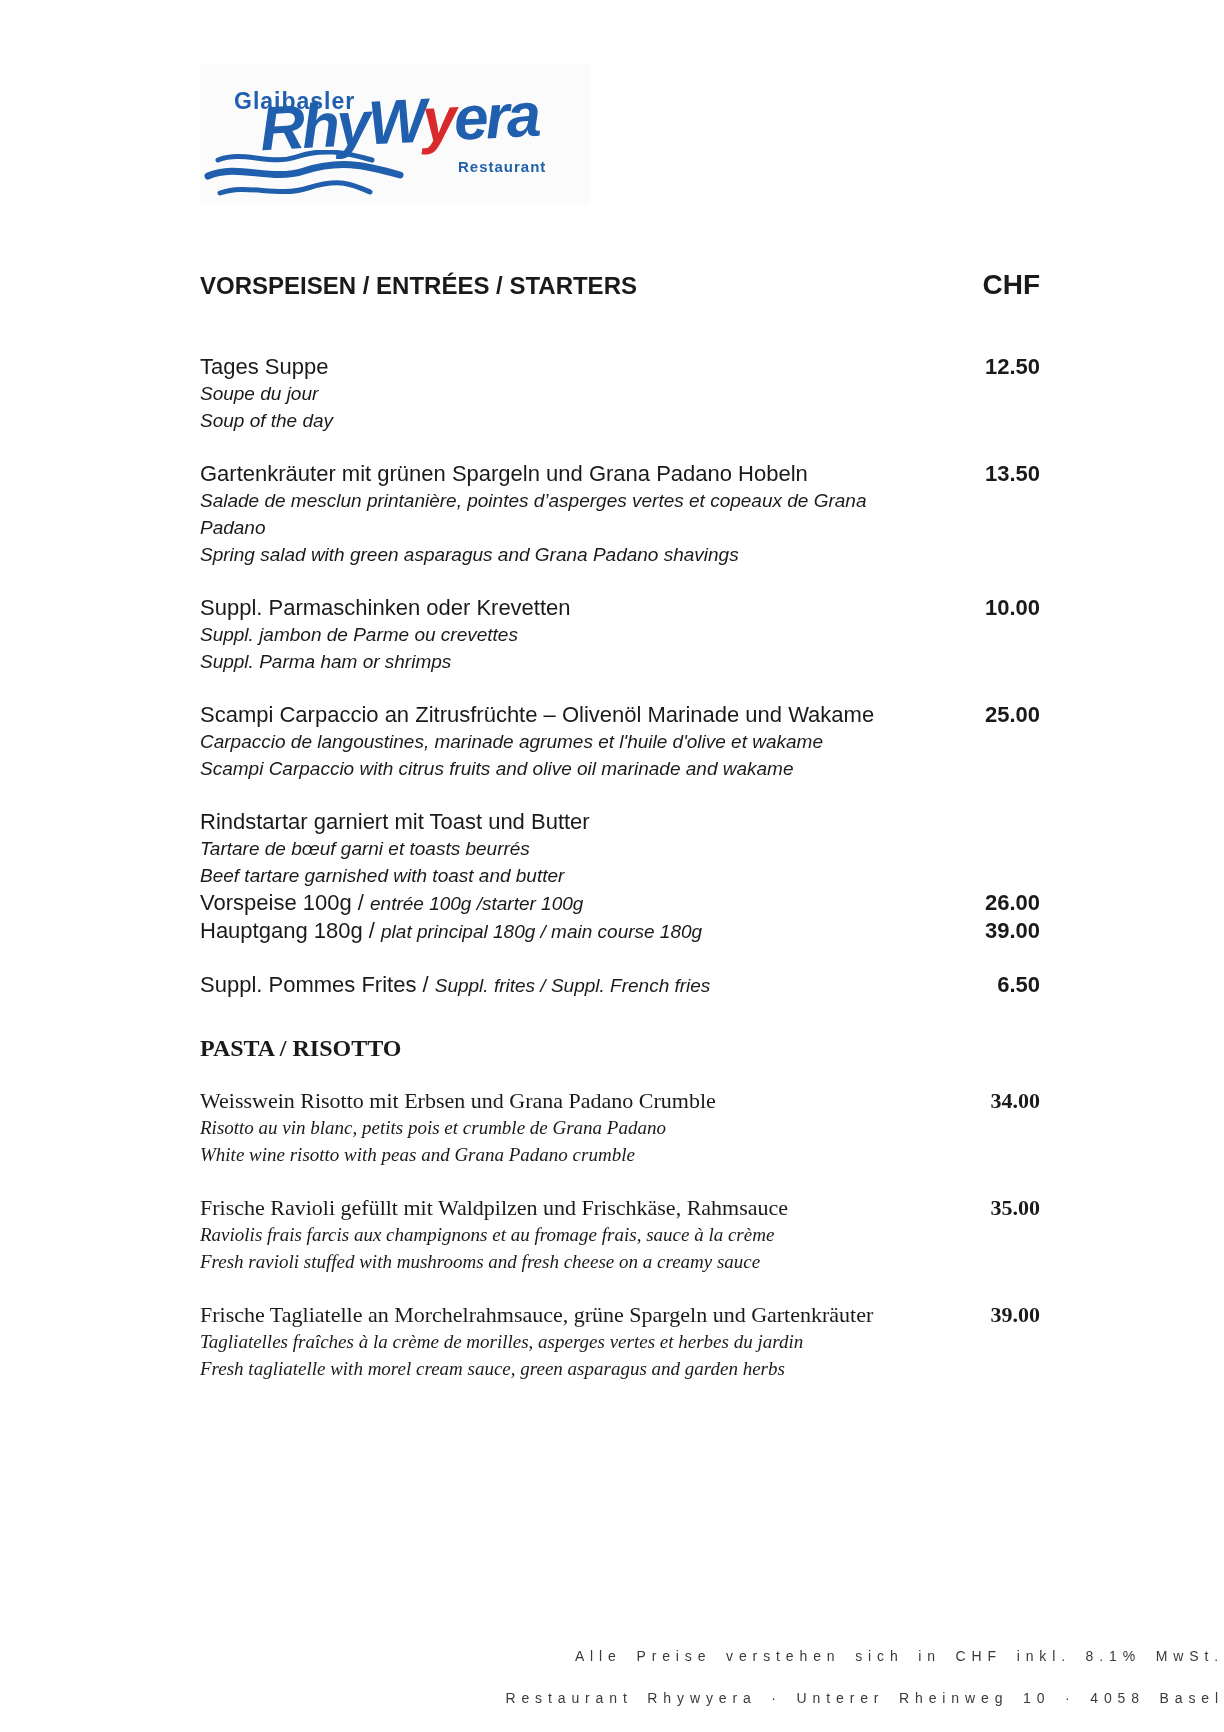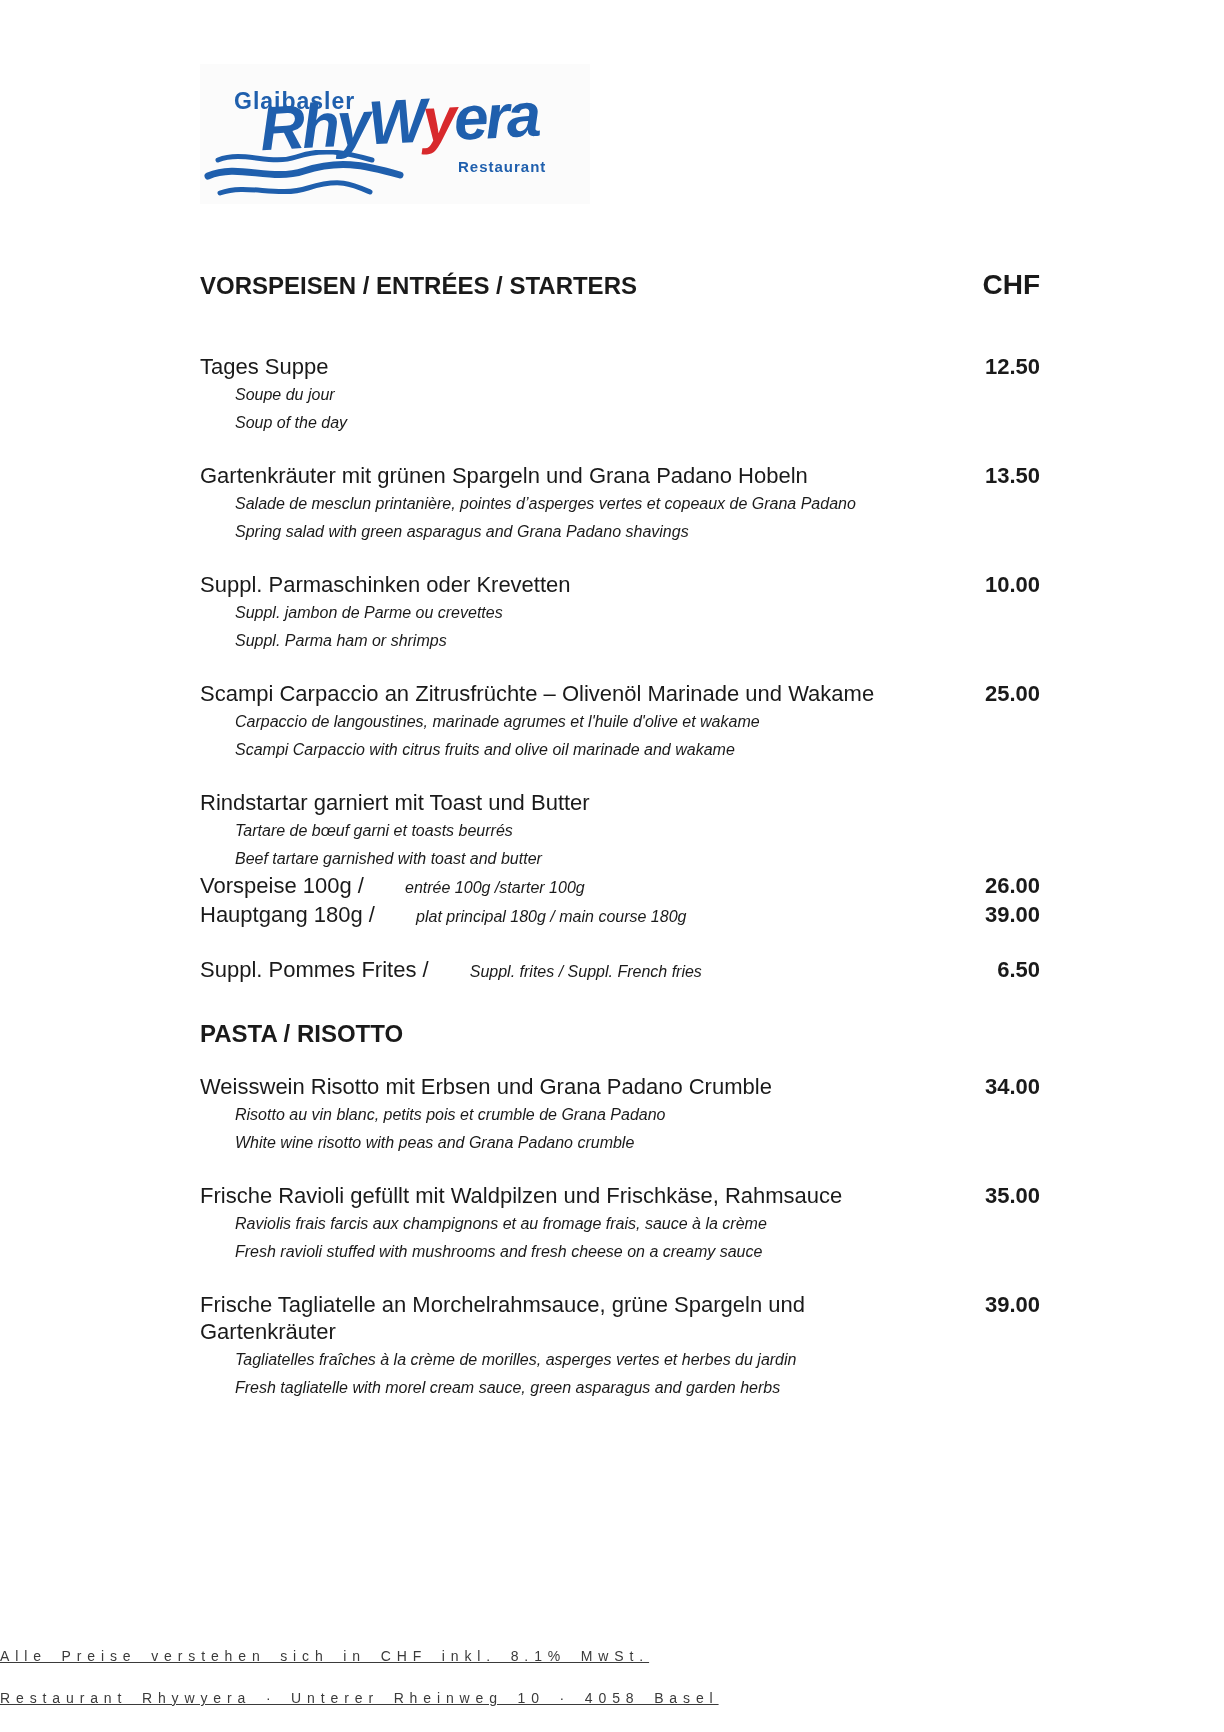--- a/index.html
+++ b/index.html
@@ -36,30 +36,30 @@
   .row { display:flex; align-items:baseline; line-height:27px; }
   .row-text { flex:1 1 auto; font-size:22px; }
   .row-price {
     flex:0 0 110px; text-align:right; font-weight:bold; font-size:22px;
     white-space:nowrap;
   }
   .section-header { line-height:34px; }
   .section-heading { flex:1 1 auto; font-size:24px; font-weight:bold; }
   .section-header .row-price { font-size:28px; }
   .section:nth-child(1) .section-header { margin-bottom:50px; }
-  .section + .section { margin-top:32px; }
+  .section + .section { margin-top:32px;font-family:Liberation Serif, serif; }
   .section:nth-child(2) .section-header { margin-bottom:22px; }
   .item { margin-bottom:26px; }
-  .it { font-style:italic; font-size:16px;margin-left:35px; }
+  .it { font-style:italic; font-size:19px; }
   .item-subtitle .row-text { font-style:italic; font-size:20px; }
 
   
   .footer {
     position:absolute; left:0; right:0; bottom:24px;
-    text-align:left; color:#3a3a3a;text-decoration:underline;
+    text-align:right; color:#3a3a3a;
   }
   .footer-line {
     font-size:14px; letter-spacing:0.42em; word-spacing:0.35em;
     line-height:20px;
   }
   .footer-line + .footer-line { margin-top:22px; }
 </style>
 </head>
 <body>
 

